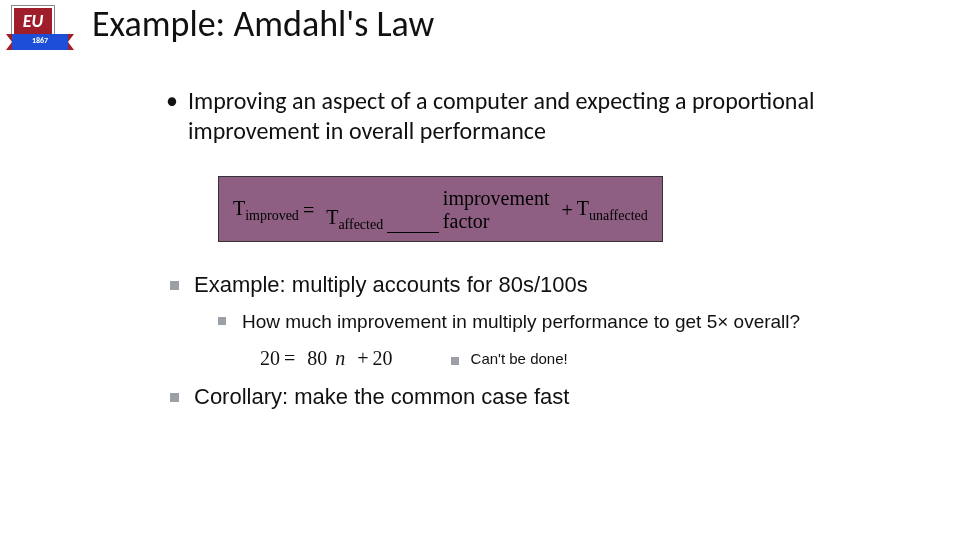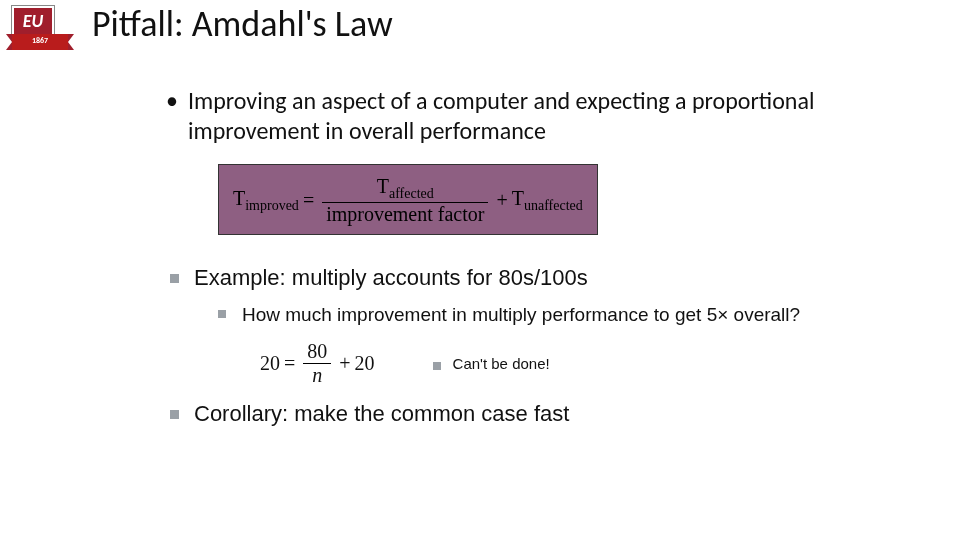--- a/index.html
+++ b/index.html
@@ -1,30 +1,30 @@
 <!DOCTYPE html>
 <html><head>
 <meta charset="utf-8">
 <style>
   * { margin: 0; padding: 0; box-sizing: border-box; }
   html, body { width: 960px; height: 540px; background: #fff; font-family: Calibri, Arial, sans-serif; overflow: hidden; }
   .slide { position: relative; width: 960px; height: 540px; }
   .logo { position: absolute; left: 12px; top: 6px; width: 60px; }
   .logo-box { width: 42px; height: 30px; background: #a01e2c; color: #fff; font-weight: 700; font-size: 18px; display: flex; align-items: center; justify-content: center; border: 2px solid #fff; box-shadow: 0 0 0 1px #888; font-style: italic; }
-  .logo-banner { position: relative; width: 56px; height: 16px; background: #b91c1c; margin-top: -2px; }
+  .logo-banner { position: relative; width: 56px; height: 16px; background: #1d4ed8; margin-top: -2px; }
   .logo-banner::before { content: ""; position: absolute; left: -6px; top: 0; border-top: 8px solid #a01e2c; border-bottom: 8px solid #a01e2c; border-left: 6px solid transparent; }
   .logo-banner::after { content: ""; position: absolute; right: -6px; top: 0; border-top: 8px solid #a01e2c; border-bottom: 8px solid #a01e2c; border-right: 6px solid transparent; }
   .logo-banner span { position: absolute; left: 0; right: 0; top: 1px; color: #fff; font-size: 8px; text-align: center; font-weight: 700; }
   .title { position: absolute; left: 92px; top: 2px; font-size: 36px; font-weight: 400; color: #111; }
   .body { position: absolute; left: 160px; top: 86px; right: 60px; color: #111; }
-  .bullet-top { font-size: 24px; line-height: 1.25; padding-left: 28px; position: relative; margin-bottom: 18px; }
+  .bullet-top { font-size: 24px; line-height: 1.25; padding-left: 28px; position: relative; margin-bottom: 30px; }
   .bullet-top::before { content: "•"; position: absolute; left: 6px; top: 0; font-size: 24px; }
   .formula1 { display: inline-block; background: #8e5f82; border: 1px solid #333; padding: 10px 14px 8px 14px; margin-left: 58px; margin-bottom: 24px; }
   .formula1 .eq { font-family: "Times New Roman", serif; font-size: 20px; color: #000; display: flex; align-items: center; }
-  .frac { display: inline-flex; flex-direction: column; align-items: center; margin: 0 4px; font-family: "Times New Roman", serif; }
+  .frac { display: inline-flex; flex-direction: row; align-items: flex-end; margin: 0 4px; font-family: "Times New Roman", serif; }
   .frac .num { padding: 0 4px; }
   .frac .bar { width: 100%; height: 1px; background: #000; }
   .frac .den { padding: 0 4px; }
   .sub { font-size: 0.7em; vertical-align: sub; }
   .sq-list { font-family: Arial, Helvetica, sans-serif; font-size: 22px; }
   .sq-item { position: relative; padding-left: 30px; margin: 6px 0 10px 4px; }
   .sq-item::before { content: ""; position: absolute; left: 6px; top: 9px; width: 9px; height: 9px; background: #9aa0a6; }
   .sq-sub { font-size: 19px; position: relative; padding-left: 30px; margin: 12px 0 12px 52px; line-height: 1.3; }
   .sq-sub::before { content: ""; position: absolute; left: 6px; top: 7px; width: 8px; height: 8px; background: #9aa0a6; }
   .row2 { display: flex; align-items: center; margin-left: 100px; margin-bottom: 14px; }
@@ -37,21 +37,21 @@
 
 <div class="slide">
 
   <div class="logo">
     <div class="logo-box">EU</div>
     <div class="logo-banner">
         <span>1867</span>
       </div>
   </div>
 
-  <div class="title">Pitfall: Amdahl's Law</div>
+  <div class="title">Example: Amdahl's Law</div>
 
   <div class="body">
 
     <div class="bullet-top">Improving an aspect of a computer and expecting a proportional improvement in overall performance</div>
 
     <div class="formula1">
       <div class="eq">
         <span><span>T</span><span class="sub">improved</span></span>
         <span style="margin:0 4px">=</span>
         <span class="frac">

